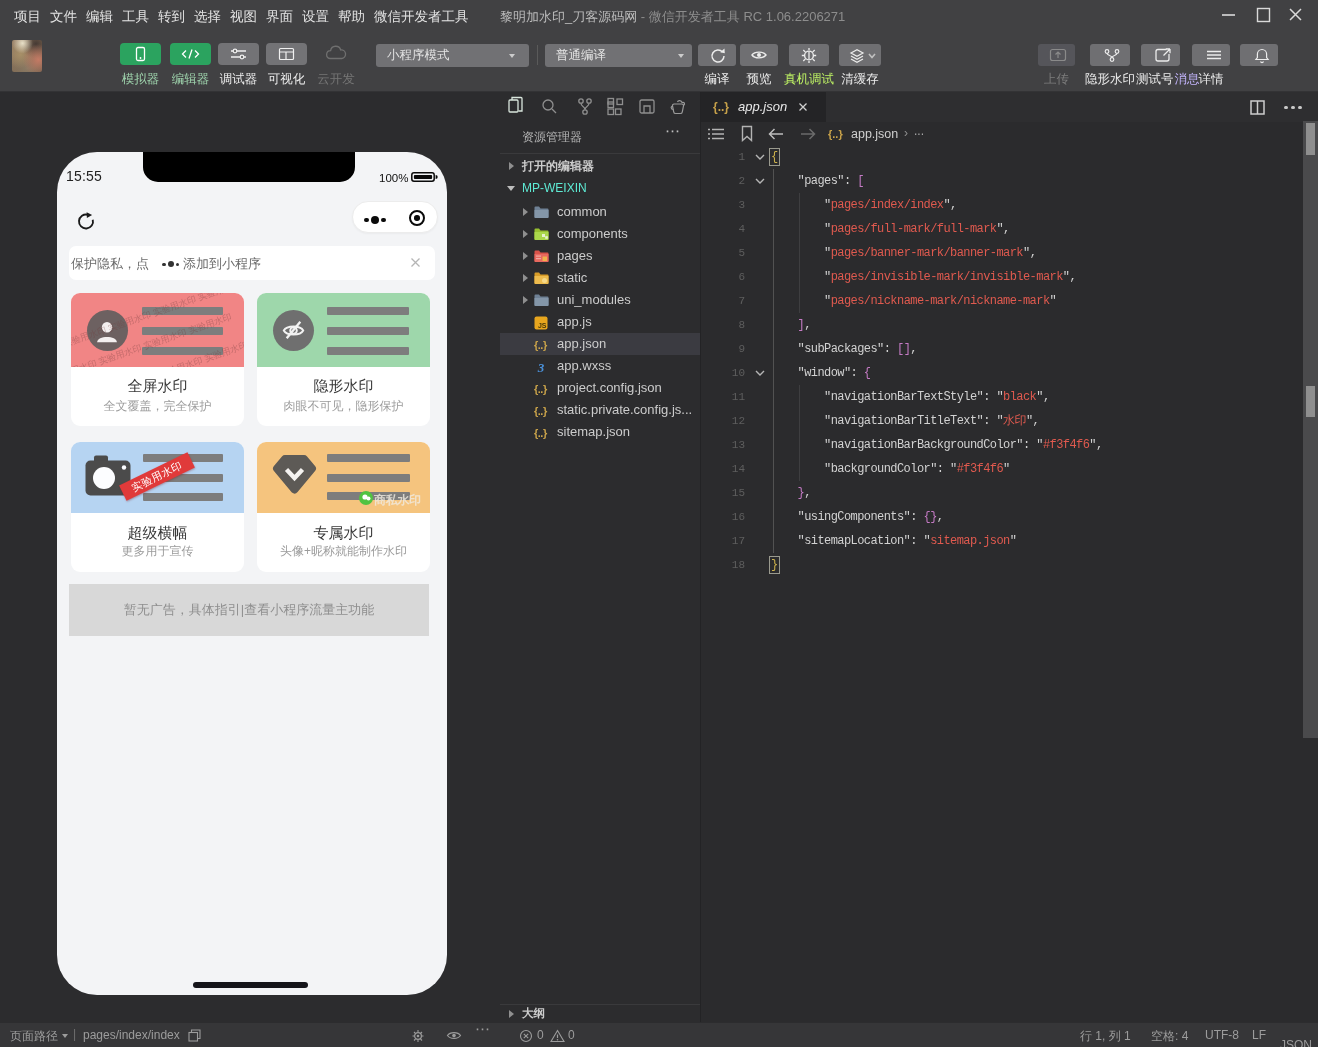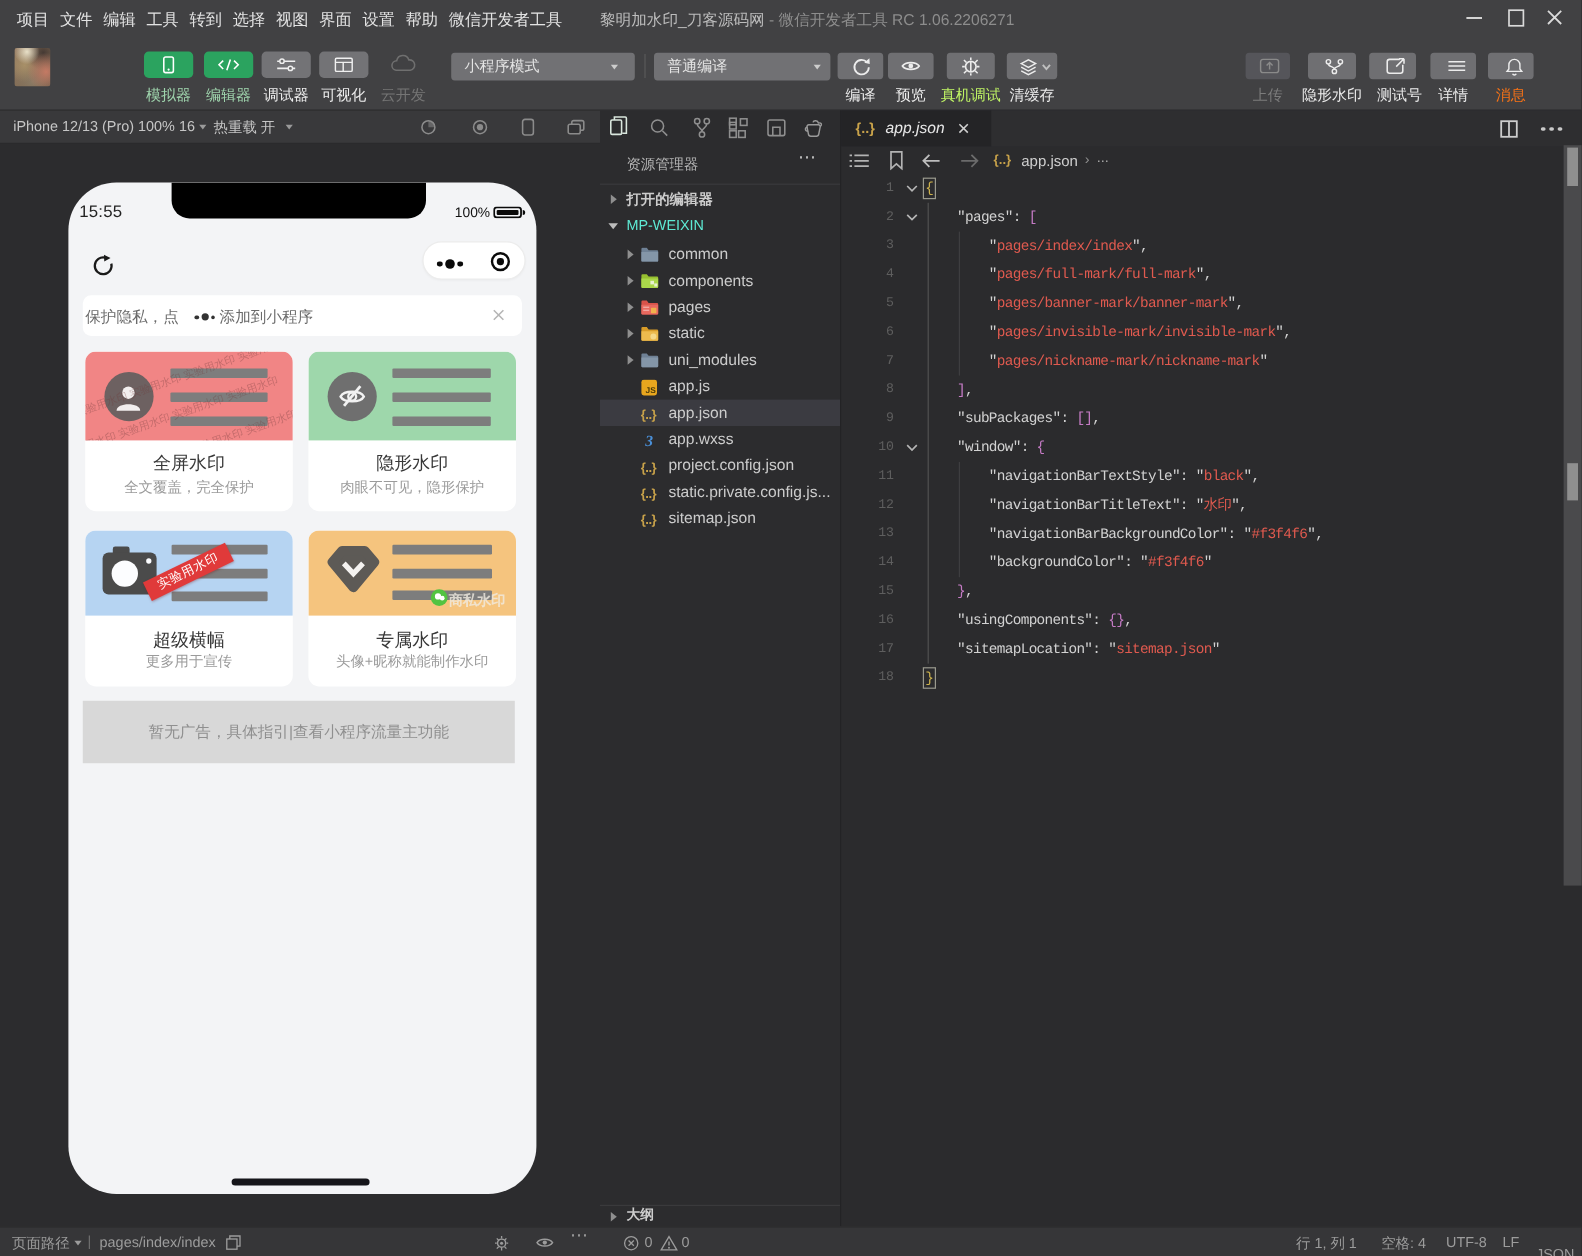--- a/index.html
+++ b/index.html
@@ -192,58 +192,37 @@
           <path d="M17 9.3 C17 12 22 11 22 13.7 M27 9.3 C27 12 22 11 22 13.7" fill="none" stroke="#ececec" stroke-width="1.2"></path>
         </svg>
   </div>
   <div class="tlabel" style="left:1084px;width:52px;color:#ededed">隐形水印</div>
   <div class="iconbox" style="left:1141px;width:39px">
     <svg width="44" height="22" viewBox="0 0 44 22">
           <path d="M25.5 5.5 H17 a2 2 0 0 0 -2 2 V15 a2 2 0 0 0 2 2 H26 a2 2 0 0 0 2 -2 V10" fill="none" stroke="#ececec" stroke-width="1.3"></path>
           <path d="M22.5 11.5 L29 5 M29 5 H24.8 M29 5 V9.2" fill="none" stroke="#ececec" stroke-width="1.3"></path>
         </svg>
   </div>
-  <div class="tlabel" style="left:1141px;width:39px;color:#ededed;text-align:right;left:1136px;width:49px">测试号</div>
+  <div class="tlabel" style="left:1141px;width:39px;color:#ededed;text-align:left;left:1136px;width:49px">测试号</div>
   <div class="iconbox" style="left:1192px;width:38px">
     <svg width="44" height="22" viewBox="0 0 44 22">
           <path d="M15 7.5 H29 M15 11 H29 M15 14.5 H29" stroke="#ececec" stroke-width="1.3"></path>
         </svg>
   </div>
   <div class="tlabel" style="left:1192px;width:38px;color:#ededed">详情</div>
   <div class="iconbox" style="left:1240px;width:38px">
     <svg width="44" height="22" viewBox="0 0 44 22">
           <path d="M22 5.5 a4.6 4.6 0 0 1 4.6 4.6 V13.5 l1.5 2 H15.9 l1.5-2 V10.1 A4.6 4.6 0 0 1 22 5.5 Z" fill="none" stroke="#ececec" stroke-width="1.2"></path>
           <path d="M20.5 17.5 a1.6 1.6 0 0 0 3 0" fill="none" stroke="#ececec" stroke-width="1.2"></path>
         </svg>
   </div>
-  <div class="tlabel" style="left:1240px;width:38px;color:#f97316">消息</div>
+  <div class="tlabel" style="left:1168px;width:38px;color:#c4b5fd">消息</div>
 </div>
 
 <div id="simpanel">
-  <div id="devbar">
-    <span class="abs" style="left:11px;top:6px">iPhone 12/13 (Pro) 100% 16</span>
-    <div class="caret" style="left:166px;top:12px;border-top-color:#9a9a9a"></div>
-    <span class="abs" style="left:178px;top:6px">热重载 开</span>
-    <div class="caret" style="left:238px;top:12px;border-top-color:#9a9a9a"></div>
-    <svg class="abs" style="left:350px;top:7px" width="14" height="14" viewBox="0 0 14 14">
-          <circle cx="7" cy="7" r="5.4" fill="none" stroke="#8b8b8b" stroke-width="1.3"></circle>
-          <path d="M7 1.6 A5.4 5.4 0 0 1 12.4 7 L7 7 Z" fill="#8b8b8b" opacity="0.55"></path>
-        </svg>
-    <svg class="abs" style="left:393px;top:7px" width="14" height="14" viewBox="0 0 14 14">
-          <circle cx="7" cy="7" r="5.4" fill="none" stroke="#8b8b8b" stroke-width="1.3"></circle>
-          <circle cx="7" cy="7" r="2.6" fill="#8b8b8b"></circle>
-        </svg>
-    <svg class="abs" style="left:434px;top:6px" width="12" height="16" viewBox="0 0 12 16">
-          <rect x="1.5" y="1.5" width="9" height="13" rx="2" fill="none" stroke="#8b8b8b" stroke-width="1.3"></rect>
-        </svg>
-    <svg class="abs" style="left:472px;top:7px" width="16" height="14" viewBox="0 0 16 14">
-          <rect x="4.5" y="1.5" width="10" height="8" rx="1.5" fill="none" stroke="#8b8b8b" stroke-width="1.3"></rect>
-          <rect x="1.5" y="4.5" width="10" height="8" rx="1.5" fill="#323234" stroke="#8b8b8b" stroke-width="1.3"></rect>
-        </svg>
-  </div>
 
   <div id="phone">
 
     <div class="abs" style="left:9px;top:16px;font-size:14px;color:#222;font-weight:400;letter-spacing:0.2px">15:55</div>
     <div class="abs" style="left:322px;top:20px;font-size:11.5px;color:#111;">100%</div>
     <svg class="abs" style="left:354px;top:20px" width="27" height="10" viewBox="0 0 27 10">
       <rect x="0.8" y="0.8" width="22.4" height="8.4" rx="2.2" fill="none" stroke="#0a0a0a" stroke-width="1.5"></rect>
       <rect x="2.9" y="2.9" width="18.2" height="4.2" rx="1" fill="#0a0a0a"></rect>
       <path d="M24.6 2.9 a2.1 2.1 0 0 1 0 4.2 Z" fill="#0a0a0a"></path>
     </svg>

